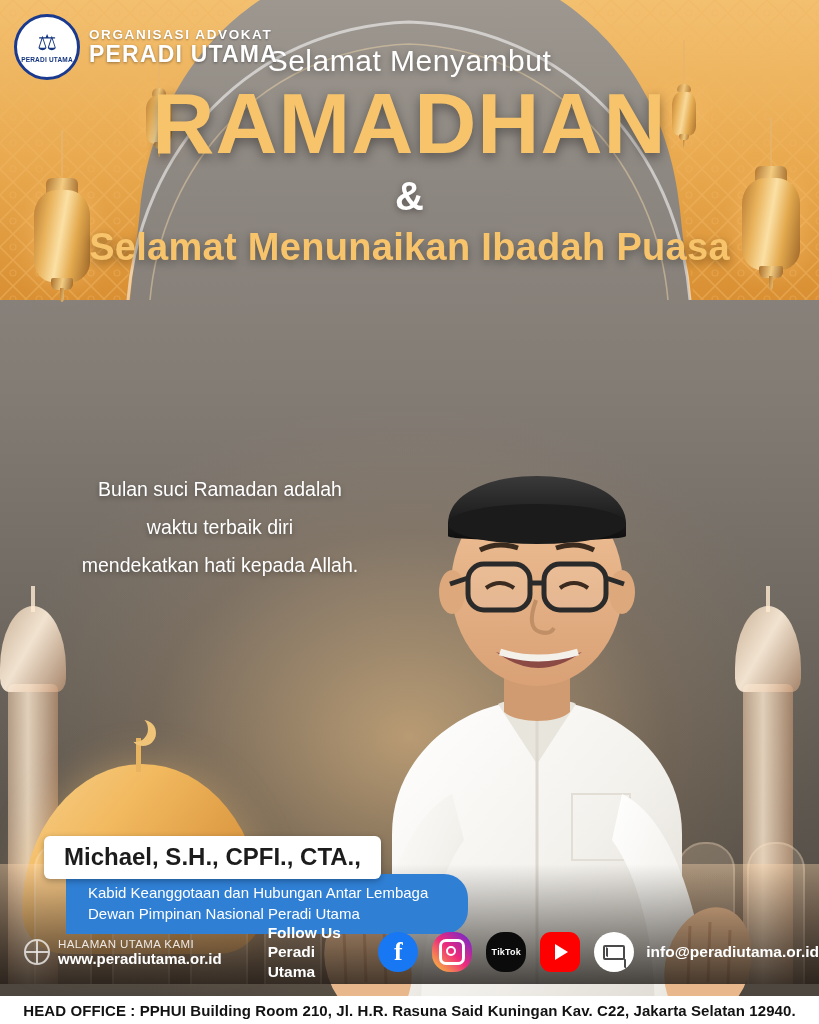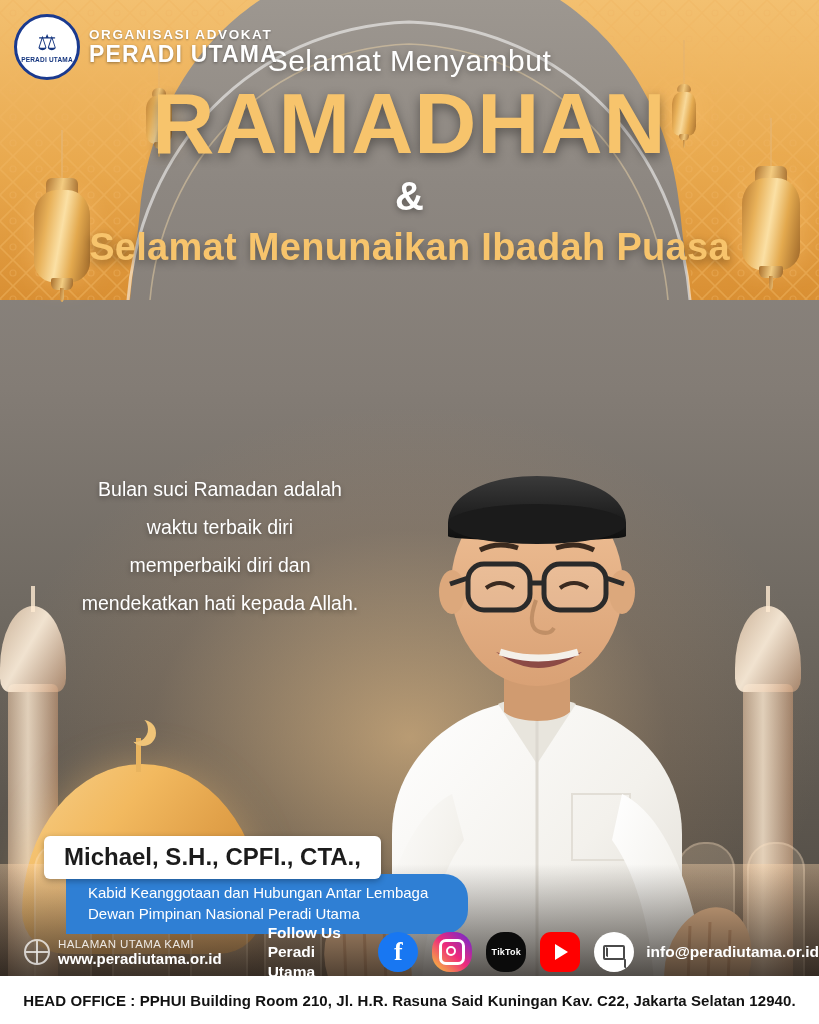--- a/index.html
+++ b/index.html
@@ -435,21 +435,21 @@
   }
   .email-text {
     margin-left: 12px;
     color: #ffffff;
     font-size: 15.5px;
     font-weight: bold;
   }
   .footer-bar {
     position: absolute;
     left: 0; right: 0; bottom: 0;
-    height: 48px;
+    height: 28px;
     background: #ffffff;
     display: flex;
     align-items: center;
     justify-content: center;
     z-index: 10;
     margin-top: 17px;
   }
   .footer-bar span {
     font-size: 15px;
     font-weight: bold;
@@ -565,21 +565,20 @@
         <div class="spire"></div>
     </div>
     <div class="building-block" style="right:0; width:140px; height:120px;"></div>
     <div class="arch" style="right:14px;"></div>
     <div class="arch" style="right:84px;"></div>
   </div>
 
   <div class="quote">
     <div>Bulan suci Ramadan adalah</div>
     <div>waktu terbaik diri</div>
-    <div>memperbaiki diri dan</div>
     <div>mendekatkan hati kepada Allah.</div>
   </div>
 
   <div class="person">
     <svg width="520" height="660" viewBox="0 0 520 660" xmlns="http://www.w3.org/2000/svg">
       <defs>
         <linearGradient id="shirt" x1="0" y1="0" x2="1" y2="1">
           <stop offset="0%" stop-color="#ffffff"></stop>
           <stop offset="55%" stop-color="#f3f1ec"></stop>
           <stop offset="100%" stop-color="#ddd9d1"></stop>

